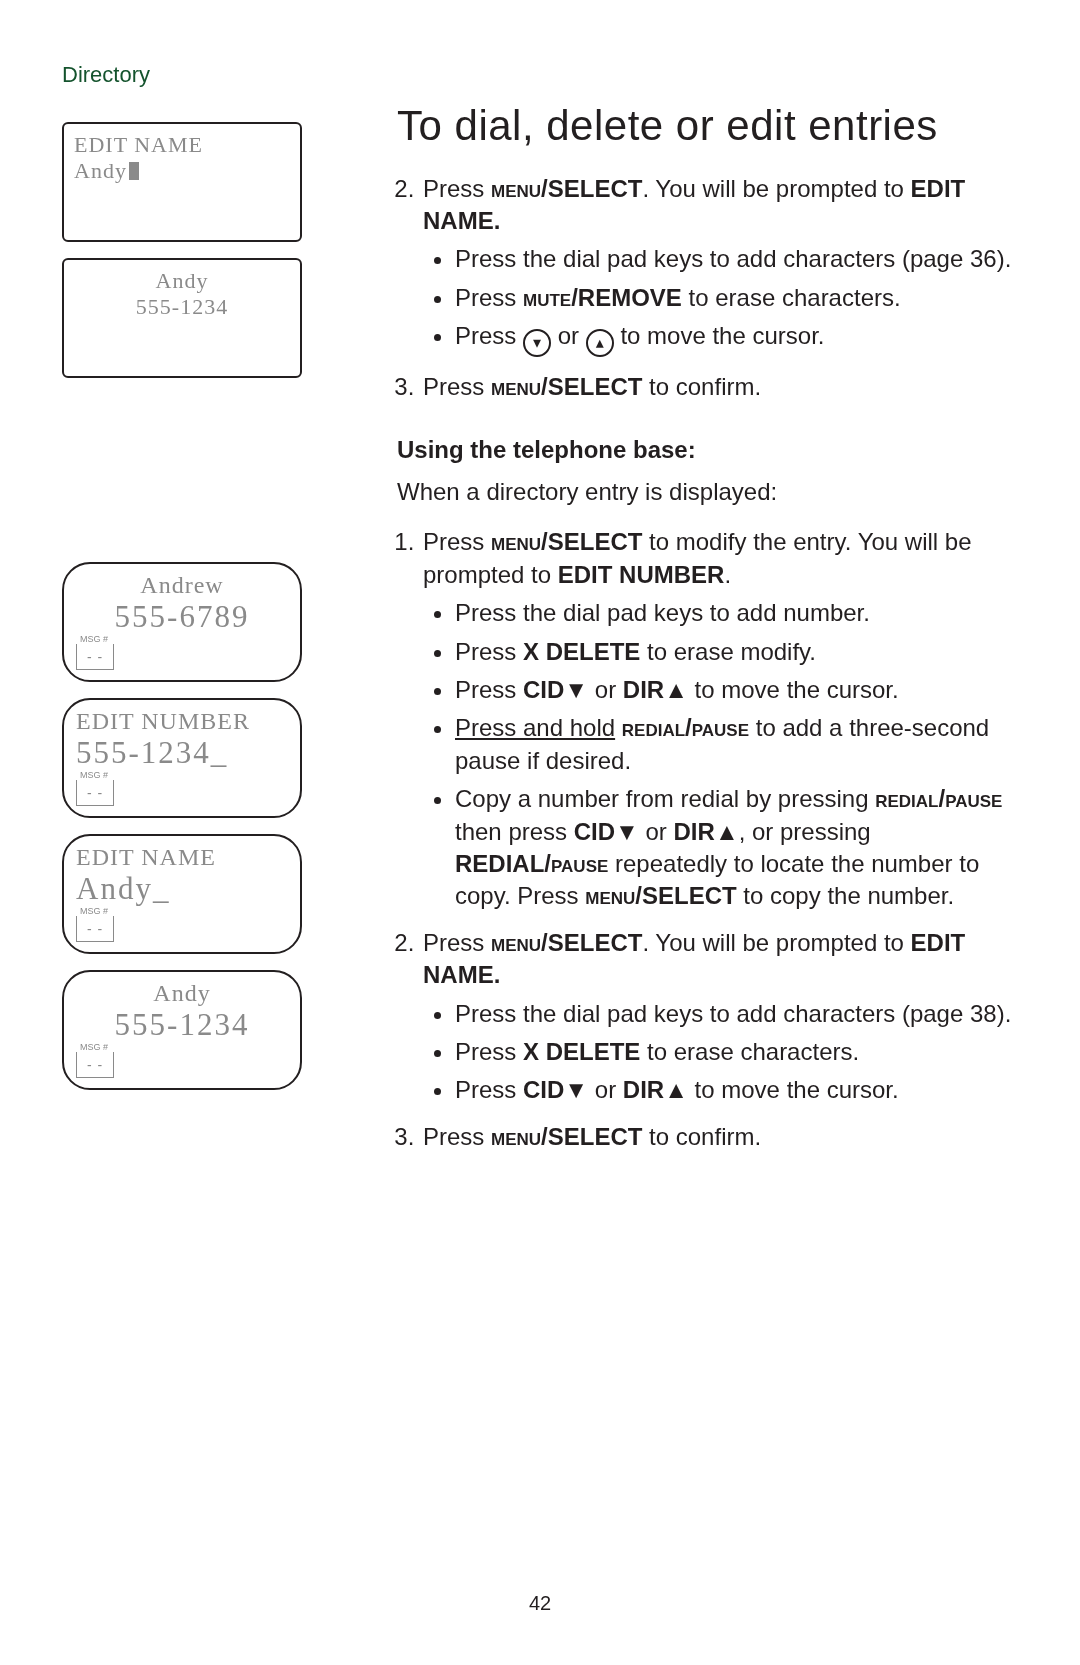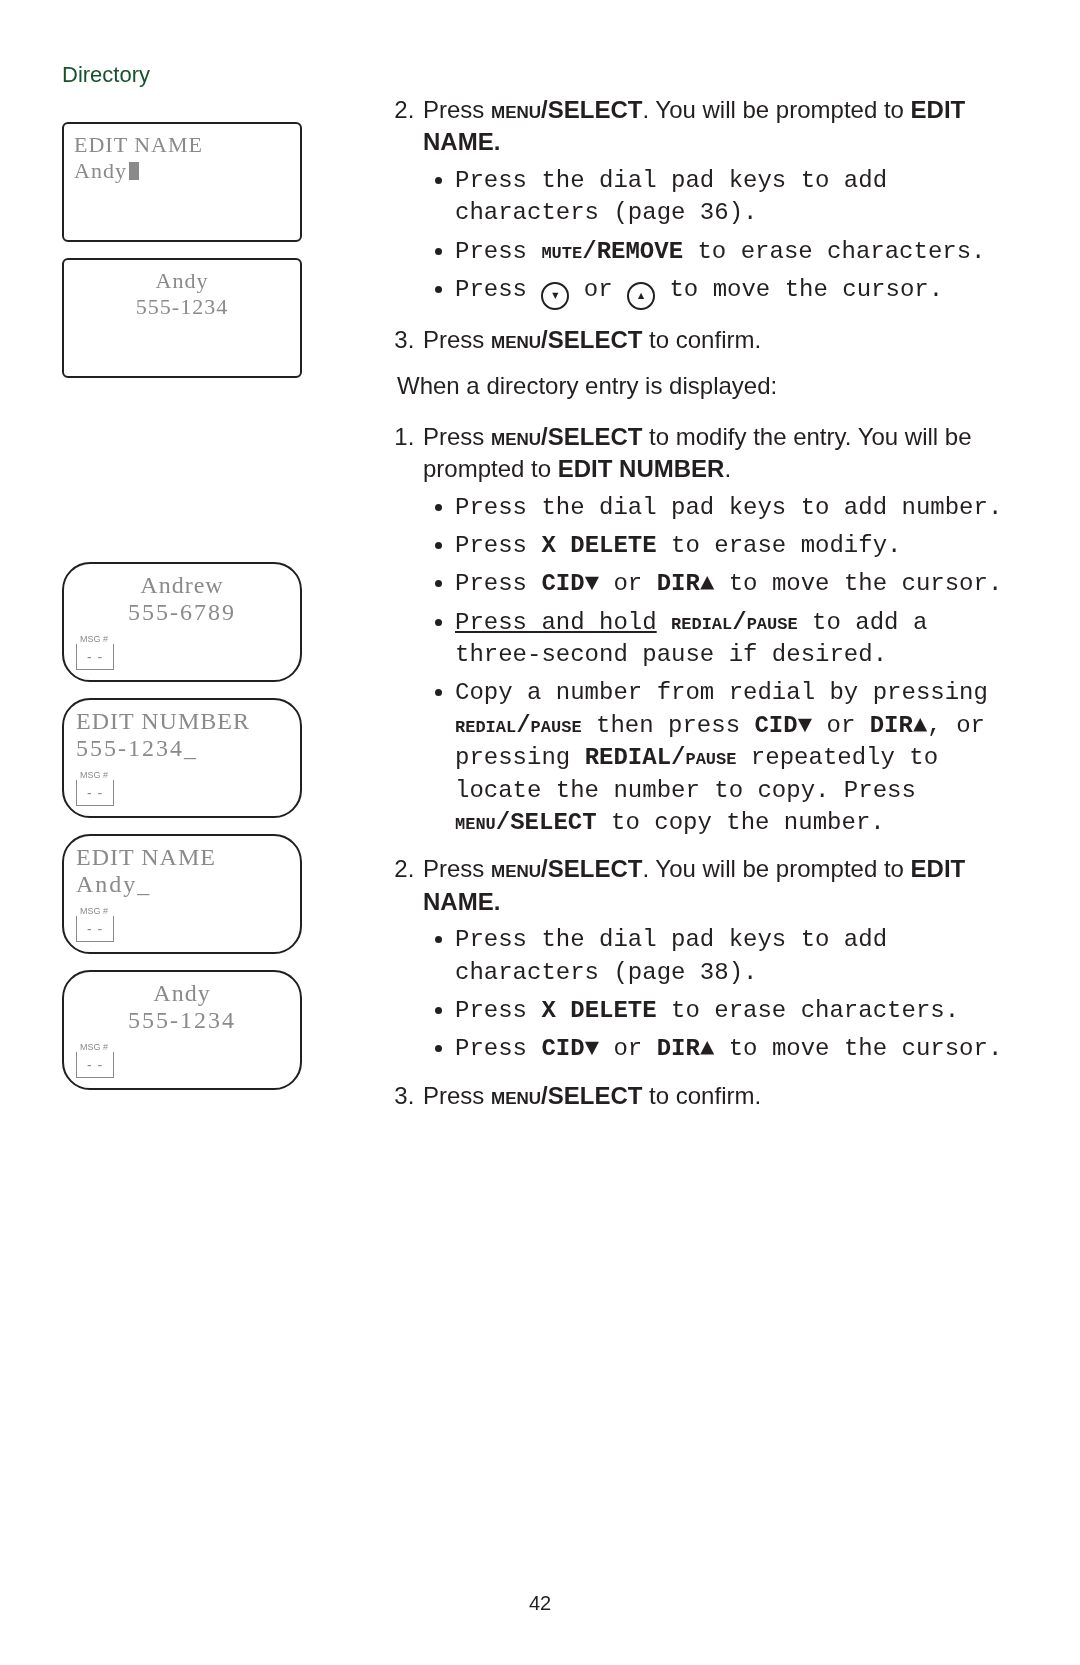--- a/index.html
+++ b/index.html
@@ -35,21 +35,21 @@
     font-size: 42px;
     font-weight: 300;
     margin: 4px 0 18px 0;
     letter-spacing: .5px;
   }
 
   
   .body { font-size: 24px; line-height: 1.35; }
   .body ol { margin: 0 0 0 24px; padding: 0; }
   .body ol > li { margin-bottom: 14px; padding-left: 2px; }
-  .body ul { margin: 6px 0 6px 32px; padding: 0; font-family: Liberation Mono, monospace; }
+  .body ul { margin: 6px 0 6px 32px; padding: 0; }
   .body ul > li { margin-bottom: 6px; list-style: disc; }
   .smallcaps { font-variant: small-caps; font-weight: 700; }
   .bold { font-weight: 700; }
   .subhead { font-weight: 700; margin: 30px 0 10px 0; }
   .para { margin: 0 0 18px 0; }
   .underline { text-decoration: underline; }
 
   
   .circ-arrow {
     display: inline-flex;
@@ -87,21 +87,21 @@
     display: inline-block;
     width: 10px; height: 18px;
     background: #8a8a8a;
     vertical-align: -2px;
     margin-left: 2px;
   }
 
   
   .screen.base { border-radius: 28px; height: 120px; }
   .screen.base .line1 { font-size: 24px; }
-  .screen.base .line2 { font-size: 24px; letter-spacing: 2px; }
+  .screen.base .line2 { font-size: 31px; letter-spacing: 2px; }
   .screen.base .rightnum  { text-align: right; padding-right: 6px; }
   .screen.base.left .line1,
   .screen.base.left .line2 { text-align: left; padding-left: 2px; }
   .msg-badge {
     position: absolute;
     left: 12px;
     bottom: 10px;
     width: 38px; height: 26px;
     border: 1.5px solid #8a8a8a;
     border-top: none;
@@ -191,20 +191,21 @@
       <div class="line2">555-1234</div>
       <div class="msg-badge">
           <div class="dashes">- -</div>
         </div>
     </div>
 
   </div>
 
   <div class="col-right body">
 
+    <h1 class="title">To dial, delete or edit entries</h1>
 
     <ol start="2">
       <li>
         <span>Press </span><span class="smallcaps">menu</span><span class="bold">/SELECT</span><span>. You will be prompted to </span><span class="bold">EDIT NAME.</span>
         <ul>
           <li>Press the dial pad keys to add characters (page 36).</li>
           <li>
             <span>Press </span><span class="smallcaps">mute</span><span class="bold">/REMOVE</span><span> to erase characters.</span>
           </li>
           <li>
@@ -214,20 +215,21 @@
             <span class="circ-arrow">▴</span>
             <span> to move the cursor.</span>
           </li>
         </ul>
       </li>
       <li>
         <span>Press </span><span class="smallcaps">menu</span><span class="bold">/SELECT</span><span> to confirm.</span>
       </li>
     </ol>
 
+    <div class="subhead">Using the telephone base:</div>
     <p class="para">When a directory entry is displayed:</p>
 
     <ol>
       <li>
         <span>Press </span><span class="smallcaps">menu</span><span class="bold">/SELECT</span><span> to modify the entry. You will be prompted to </span><span class="bold">EDIT NUMBER</span><span>.</span>
         <ul>
           <li>Press the dial pad keys to add number.</li>
           <li>
             <span>Press </span><span class="bold">X DELETE</span><span> to erase modify.</span>
           </li>

